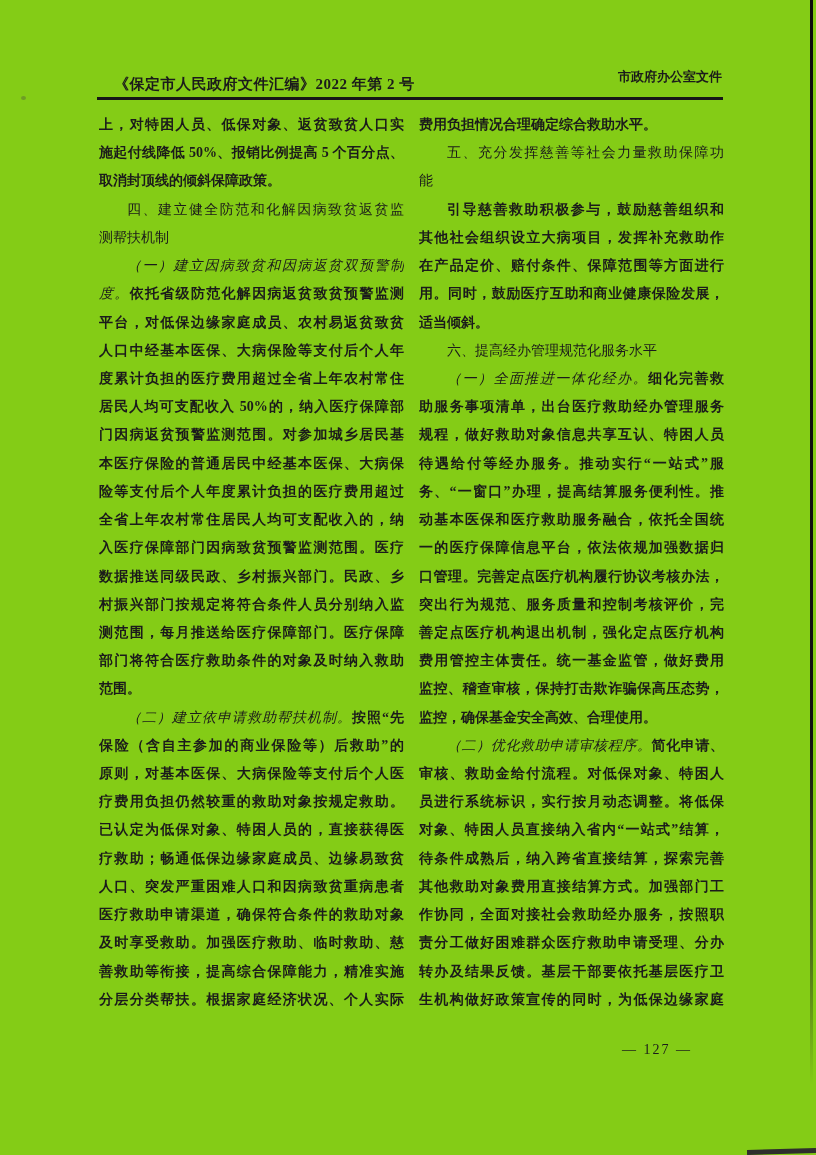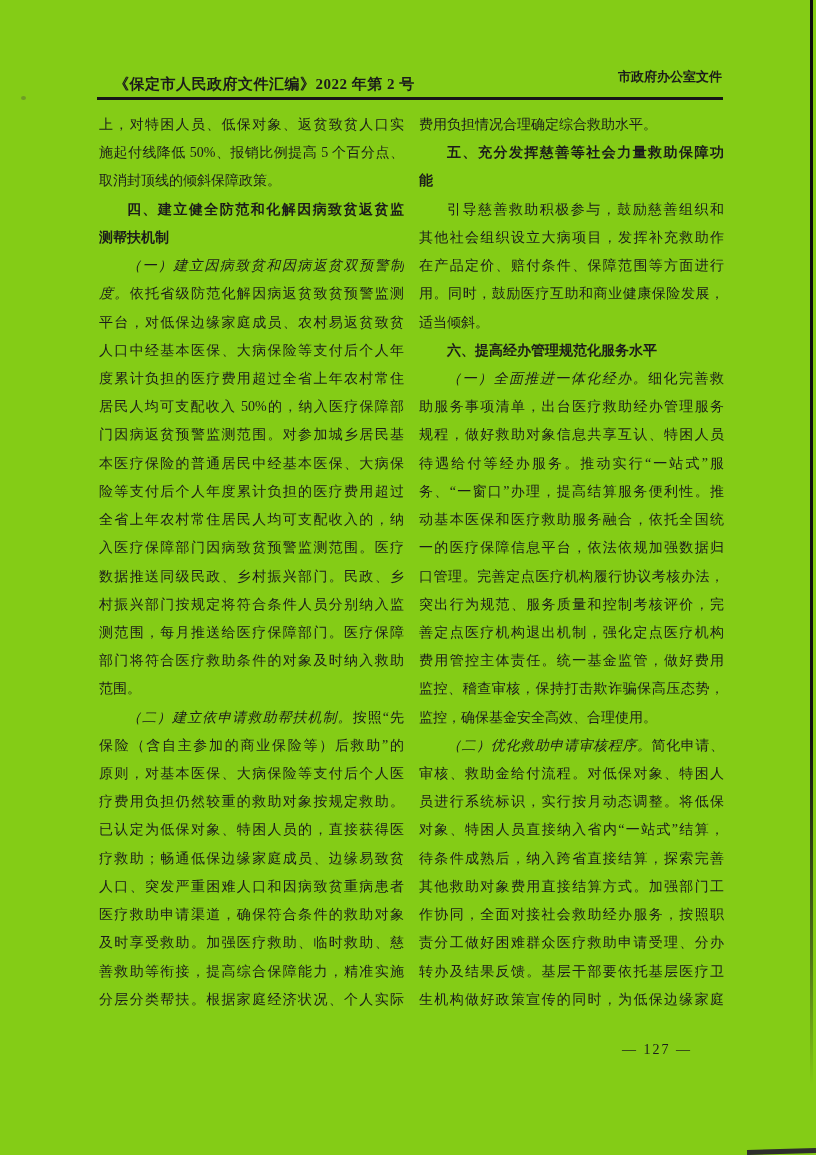--- a/index.html
+++ b/index.html
@@ -20,22 +20,22 @@
   .rule { position:absolute; left:97px; top:97px; width:626px; height:3px; background:#171717; }
   .col { position:absolute; top:111px; width:305px; }
   .col-left  { left:99px; }
   .col-right { left:419px; }
   .line {
     height:28.22px; line-height:28.22px; font-size:14px;
     text-align:justify; text-justify:inter-character; overflow:hidden;
   }
   .line.fill { text-align-last:justify; -moz-text-align-last:justify; }
   .line.indent { text-indent:2em; }
-  .seg-r { font-weight:400; }
-  .seg-b { font-weight:700; }
+  .seg-r { font-weight:700; }
+  .seg-b { font-weight:400; }
   .seg-k { font-style:italic; }
   .pageno { position:absolute; left:622px; top:1042px; font-size:14px; letter-spacing:2px; white-space:nowrap; }
   .edge-line {
     position:absolute; left:810px; top:0; width:3px; height:1085px;
     background:linear-gradient(to bottom,#0b0b0b 0%,#101010 68%,rgba(25,25,25,.5) 88%,rgba(25,25,25,0) 100%);
   }
   .corner-mark {
     position:absolute; left:747px; top:1149px; width:69px; height:5px;
     background:#2e2e2c; transform:rotate(-1.5deg);
   }

